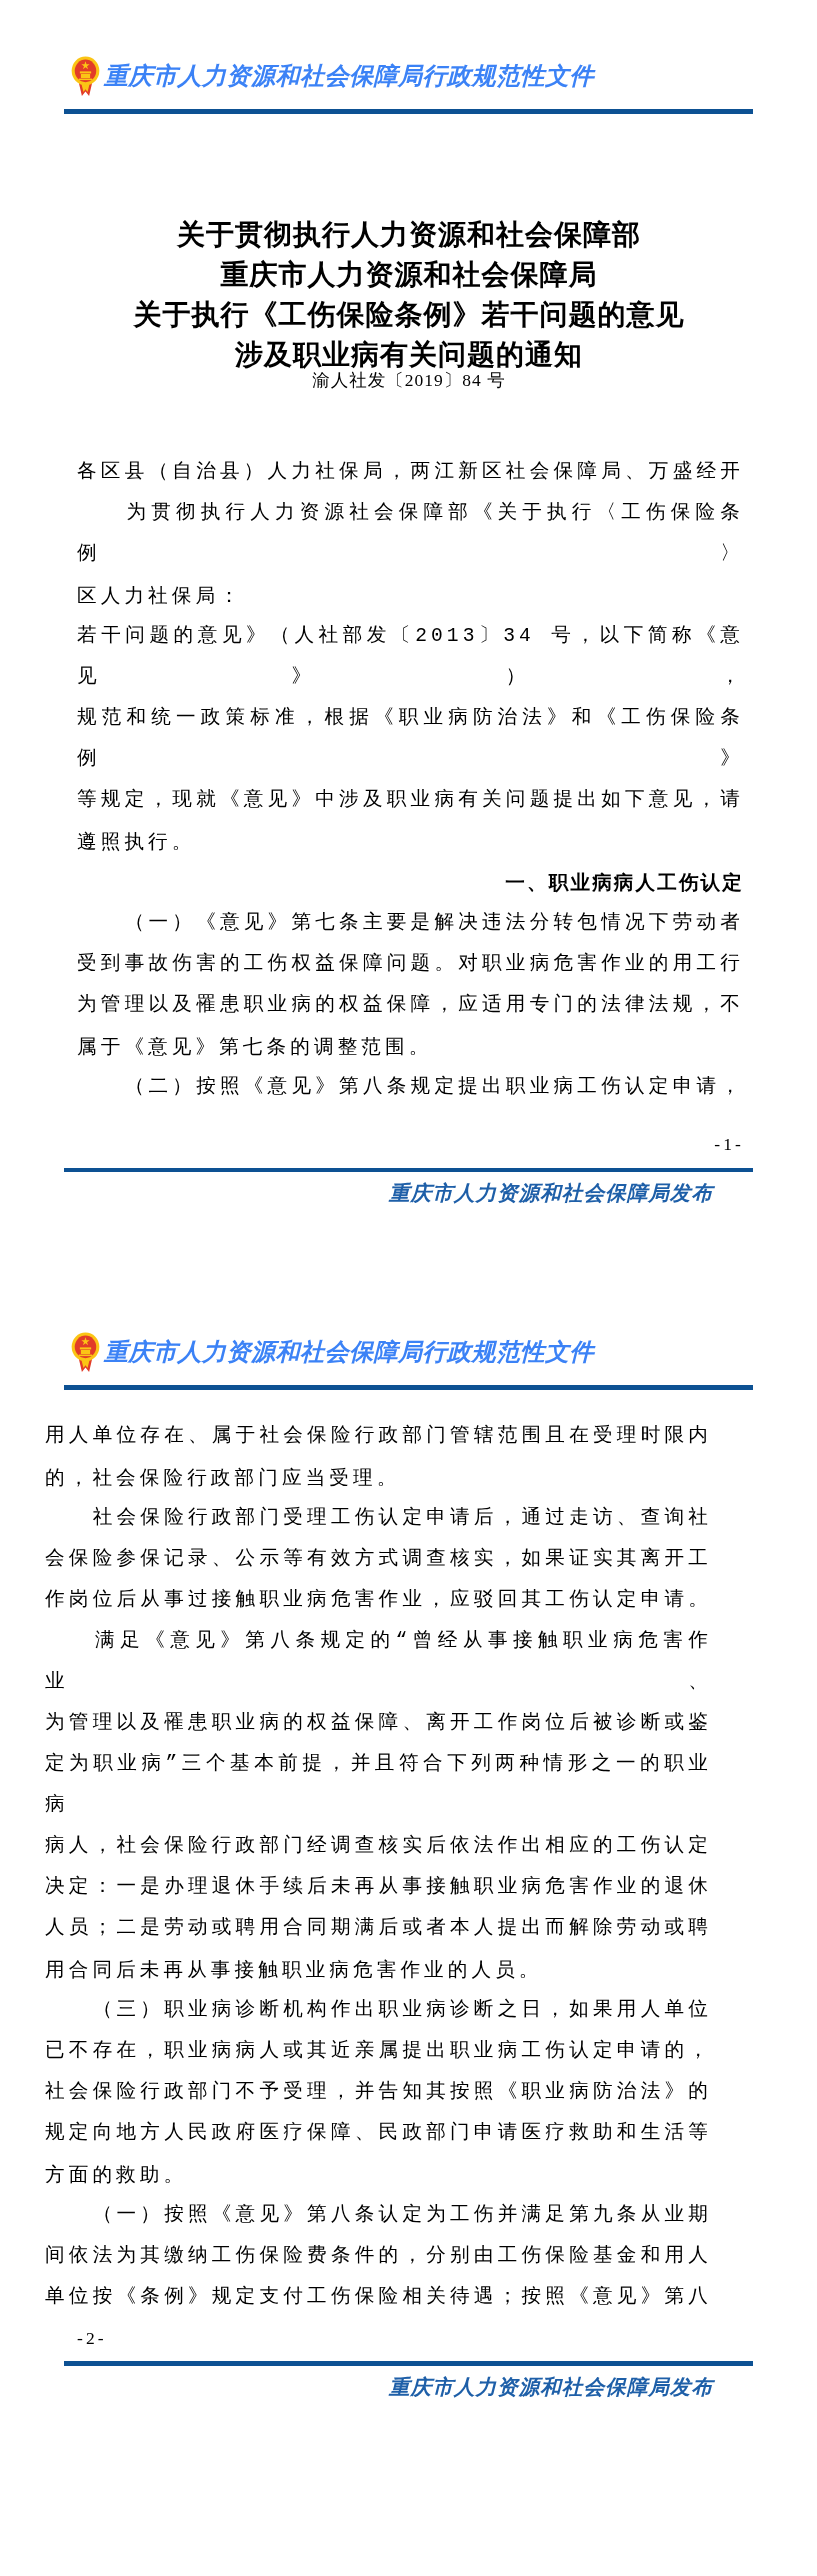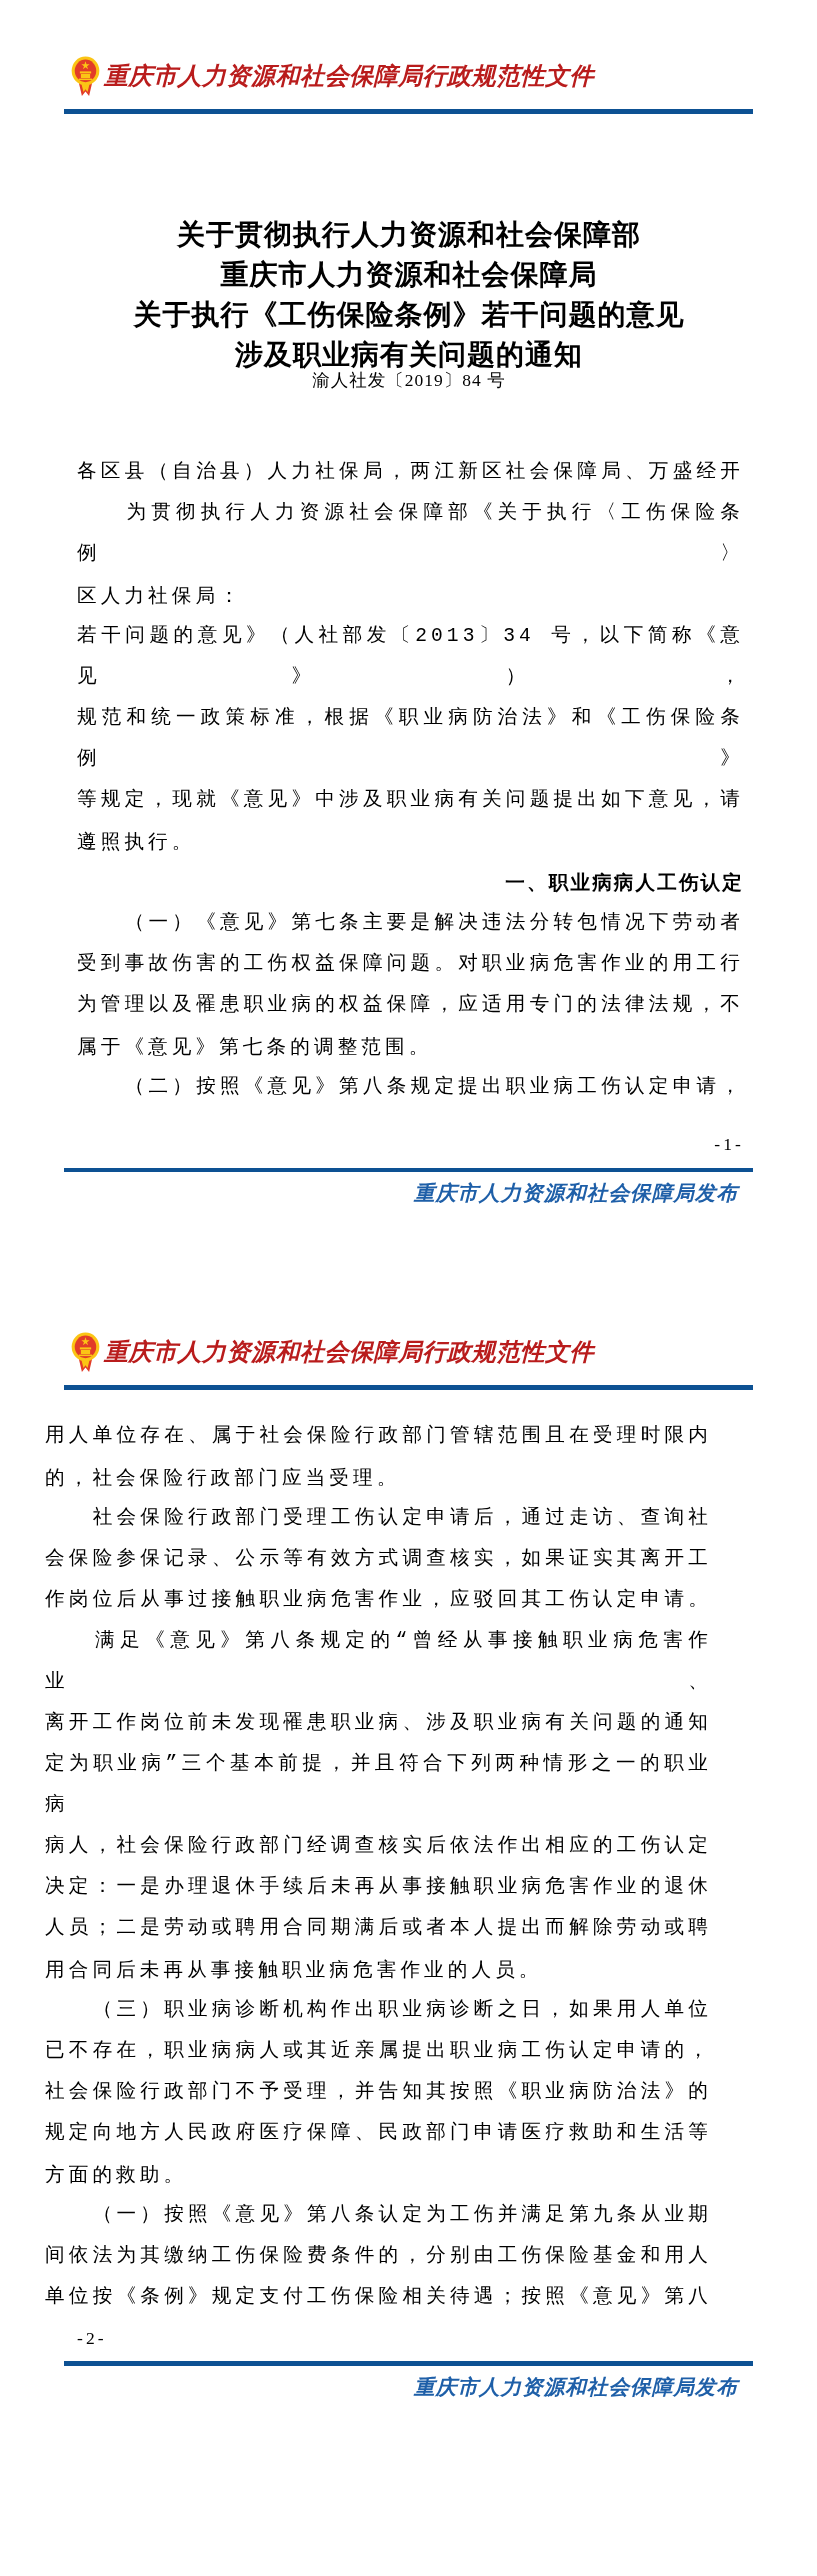--- a/index.html
+++ b/index.html
@@ -1,42 +1,42 @@
 <!DOCTYPE html>
 <html style="font-size:8.2px"><head>
 <meta charset="utf-8">
 <style>
   html,body{margin:0;padding:0;background:#ffffff;}
   body{width:818px;font-family:"Liberation Serif","DejaVu Serif",serif;color:#000;}
   .page{position:relative;width:818px;}
 
   .banner-row{display:flex;align-items:center;margin-left:71px;height:40px;}
   .banner-row .emblem{width:29px;height:40px;flex:0 0 29px;}
-  .banner-text{font-size:24px;font-weight:bold;font-style:italic;color:#b91c1c;
+  .banner-text{font-size:24px;font-weight:bold;font-style:italic;color:#3b82f6;
     letter-spacing:0.5px;line-height:40px;white-space:nowrap;margin-left:4.1px;
     font-family:"Liberation Serif","DejaVu Serif",serif;}
 
   .rule{height:4.6px;width:689px;margin-left:64px;background:#0d5193;}
 
   .title-block{text-align:center;font-weight:bold;font-size:28px;line-height:40px;
     letter-spacing:1px;margin-top:101px;}
   .doc-number{text-align:center;font-size:17.5px;line-height:29px;letter-spacing:1px;margin-top:-8.2px;}
 
   .body-block{width:667px;margin-left:77px;font-size:19.6px;}
   .line{line-height:41px;letter-spacing:4.1px;white-space:nowrap;text-align:right;}
   .line.justify{white-space:normal;text-align:justify;text-align-last:justify;font-family:Liberation Mono, monospace;}
   .line.left{text-align:left;}
   .line.heading{font-weight:bold;font-family:"Liberation Sans","DejaVu Sans",sans-serif;
     text-indent:2em;letter-spacing:2.1px;}
 
   .pagenum-line{width:667px;margin-left:77px;font-size:17.5px;line-height:41px;letter-spacing:3.1px;}
   .pagenum-line.right{text-align:right;}
   .pagenum-line.left{text-align:left;}
 
-  .footer-line{text-align:right;padding-right:80px;font-size:20.6px;font-weight:bold;
+  .footer-line{text-align:right;padding-right:105px;font-size:20.6px;font-weight:bold;
     font-style:italic;color:#1e5fa8;line-height:30px;letter-spacing:1px;}
 
   
   #page1 .banner-row{padding-top:56px;}
   #page1 .rule.top{margin-top:13px;}
   #page1 .body-block{margin-top:57px;}
   #page1 .pagenum-line{margin-top:15.5px;}
   #page1 .rule.bottom{margin-top:2.6px;}
   #page1 .footer-line{margin-top:6.2px;}
 
@@ -111,21 +111,21 @@
   </div>
   <div class="rule top"></div>
 
   <div class="body-block">
       <div class="line justify">用人单位存在、属于社会保险行政部门管辖范围且在受理时限内</div>
       <div class="line left">的，社会保险行政部门应当受理。</div>
       <div class="line justify">　　社会保险行政部门受理工伤认定申请后，通过走访、查询社</div>
       <div class="line justify">会保险参保记录、公示等有效方式调查核实，如果证实其离开工</div>
       <div class="line justify">作岗位后从事过接触职业病危害作业，应驳回其工伤认定申请。</div>
       <div class="line justify">　　满足《意见》第八条规定的“曾经从事接触职业病危害作业、</div>
-      <div class="line justify">离开工作岗位前未发现罹患职业病、涉及职业病有关问题的通知</div>
+      <div class="line justify">为管理以及罹患职业病的权益保障、离开工作岗位后被诊断或鉴</div>
       <div class="line justify">定为职业病”三个基本前提，并且符合下列两种情形之一的职业病</div>
       <div class="line justify">病人，社会保险行政部门经调查核实后依法作出相应的工伤认定</div>
       <div class="line justify">决定：一是办理退休手续后未再从事接触职业病危害作业的退休</div>
       <div class="line justify">人员；二是劳动或聘用合同期满后或者本人提出而解除劳动或聘</div>
       <div class="line left">用合同后未再从事接触职业病危害作业的人员。</div>
       <div class="line justify">　　（三）职业病诊断机构作出职业病诊断之日，如果用人单位</div>
       <div class="line justify">已不存在，职业病病人或其近亲属提出职业病工伤认定申请的，</div>
       <div class="line justify">社会保险行政部门不予受理，并告知其按照《职业病防治法》的</div>
       <div class="line justify">规定向地方人民政府医疗保障、民政部门申请医疗救助和生活等</div>
       <div class="line left">方面的救助。</div>

